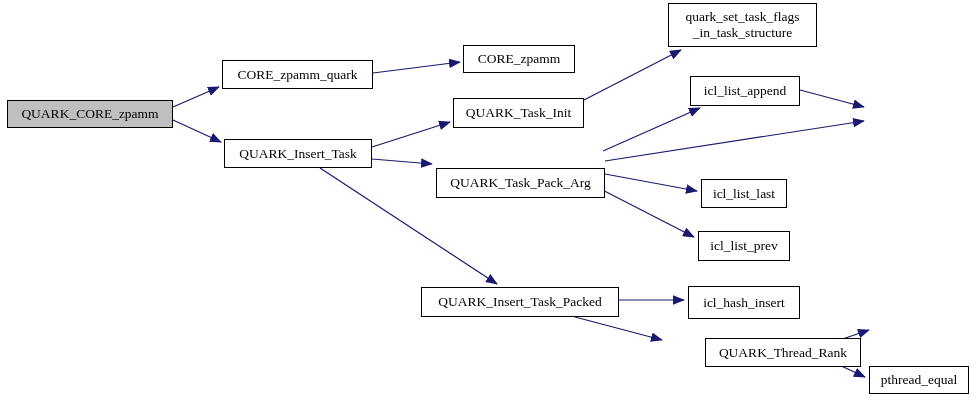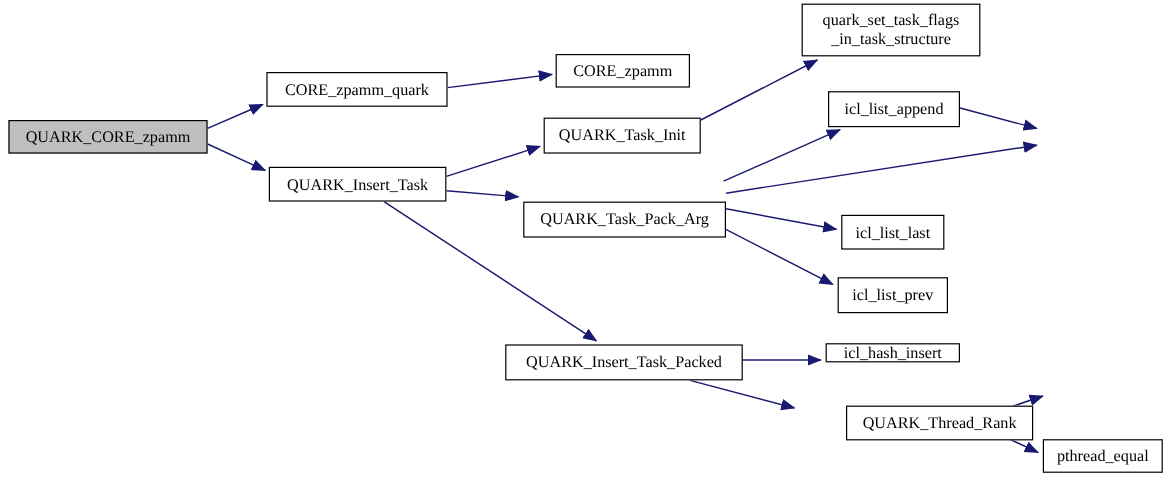--- a/index.html
+++ b/index.html
@@ -88,16 +88,16 @@
     <div class="node" style="left: 463px; top: 45px; width: 112px; height: 28px;"><span>CORE_zpamm</span></div>
     <div class="node" style="left: 224px; top: 139px; width: 148px; height: 29px;"><span>QUARK_Insert_Task</span></div>
     <div class="node" style="left: 453px; top: 98px; width: 131px; height: 30px;"><span>QUARK_Task_Init</span></div>
     <div class="node" style="left: 436px; top: 151px; width: 169px; height: 30px; margin-top: 17px;"><span>QUARK_Task_Pack_Arg</span></div>
     <div class="node" style="left: 668px; top: 3px; width: 149px; height: 44px;"><span>quark_set_task_flags
 _in_task_structure</span></div>
     <div class="node" style="left: 690px; top: 76px; width: 110px; height: 30px;"><span>icl_list_append</span></div>
     <div class="node" style="left: 701px; top: 179px; width: 86px; height: 29px;"><span>icl_list_last</span></div>
     <div class="node" style="left: 698px; top: 231px; width: 92px; height: 30px;"><span>icl_list_prev</span></div>
     <div class="node" style="left: 421px; top: 287px; width: 198px; height: 30px;"><span>QUARK_Insert_Task_Packed</span></div>
-    <div class="node" style="left: 688px; top: 286px; width: 112px; height: 16px;"><span>icl_hash_insert</span></div>
+    <div class="node" style="left: 688px; top: 286px; width: 112px; height: 33px;"><span>icl_hash_insert</span></div>
     <div class="node" style="left: 666px; top: 338px; width: 156px; height: 29px; margin-left: 39px;"><span>QUARK_Thread_Rank</span></div>
     <div class="node" style="left: 869px; top: 366px; width: 100px; height: 28px; justify-content: center;"><span>pthread_equal</span></div>
   </div>
 
 </body></html>

